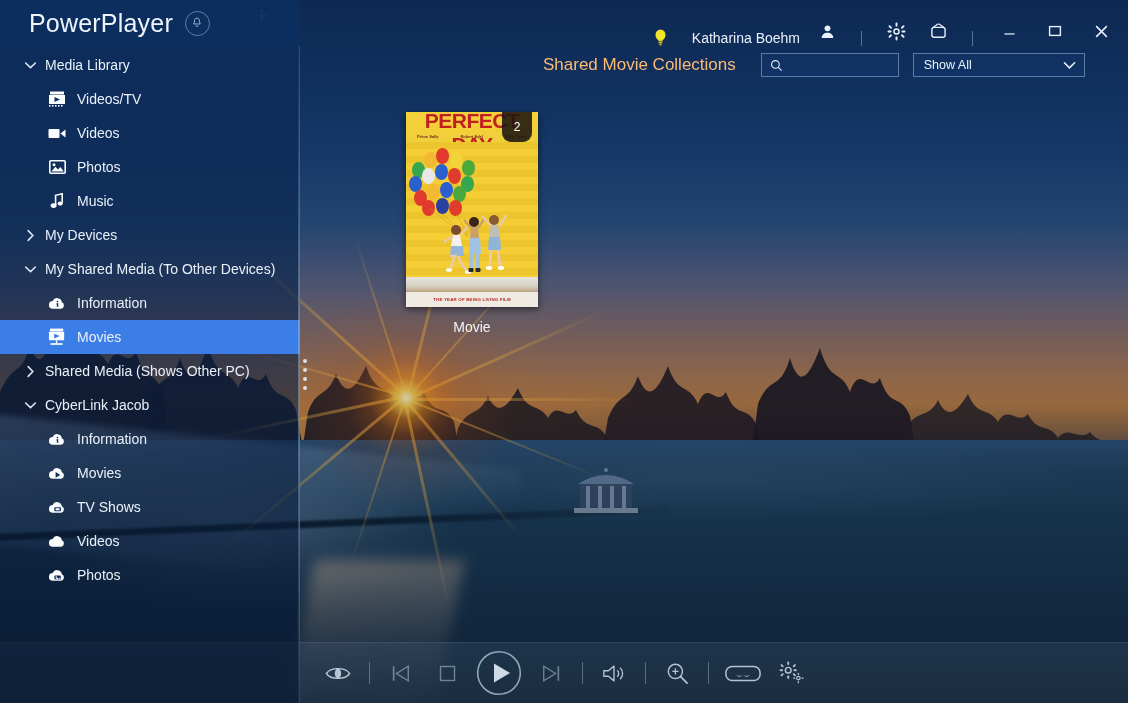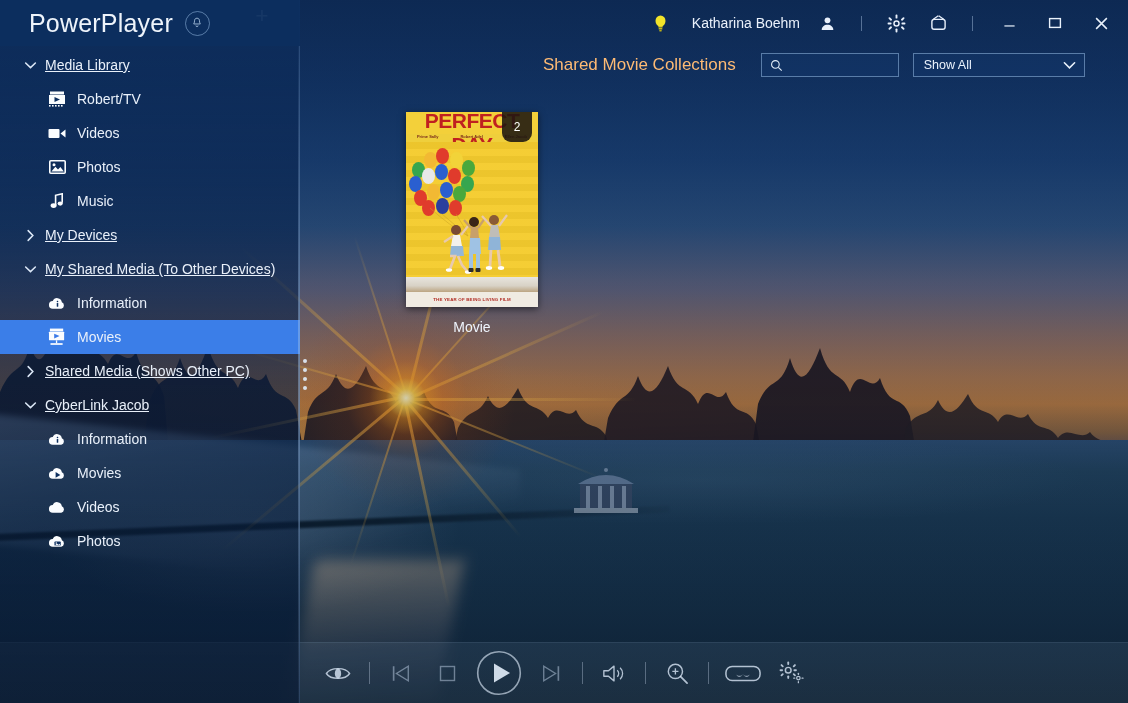--- a/index.html
+++ b/index.html
@@ -171,21 +171,21 @@
     display: flex; align-items: center; justify-content: center;
     color: rgba(190,215,240,0.85);
     font-size: 13px;
     line-height: 1;
   }
 
   
   #title-right {
     position: absolute;
     right: 0; top: 0; height: 46px;
-    display: flex; align-items: center;
+    display: flex; align-items: flex-end;
     color: #e6eefa;
     font-size: 13.5px;
     padding-right: 10px;
     gap: 12px;
   }
   #bulb {
     width: 22px; display: flex; align-items: center; justify-content: center;
     margin-right: 8px;
   }
   #username { font-size: 14px; color: #eaf1fb; white-space: nowrap; }
@@ -213,21 +213,21 @@
   }
   .node {
     display: flex;
     align-items: center;
     height: 34px;
     color: #e9f0fa;
     font-size: 14px;
     white-space: nowrap;
     position: relative;
   }
-  .node.group { padding-left: 21px; text-decoration: underline; }
+  .node.group { padding-left: 21px; }
   .node.child { padding-left: 46px; }
   .node.selected {
     background: #3b7ee8;
   }
   .chev {
     width: 18px; height: 18px;
     display: flex; align-items: center; justify-content: center;
     margin-right: 6px;
     color: #dce8f7;
     flex: 0 0 auto;
@@ -480,21 +480,21 @@
               <path d="M6.5 6 L12 8.5 L6.5 11 Z" fill="#0d2f5f"></path>
               <g fill="currentColor">
                 <rect x="1" y="14" width="1.6" height="1.6"></rect>
                 <rect x="4" y="14" width="1.6" height="1.6"></rect>
                 <rect x="7" y="14" width="1.6" height="1.6"></rect>
                 <rect x="10" y="14" width="1.6" height="1.6"></rect>
                 <rect x="13" y="14" width="1.6" height="1.6"></rect>
               </g>
             </svg>
           </span>
-          <span class="nlabel">Robert/TV</span>
+          <span class="nlabel">Videos/TV</span>
         </div>
         <div class="node child">
           <span class="nicon">
             <svg width="18" height="13" viewBox="0 0 18 13">
               <rect x="0.5" y="2" width="11" height="9" rx="1" fill="currentColor"></rect>
               <path d="M12.5 6.5 L17.5 2.5 L17.5 10.5 Z" fill="currentColor"></path>
             </svg>
           </span>
           <span class="nlabel">Videos</span>
         </div>
@@ -583,20 +583,30 @@
           <span class="nlabel">Information</span>
         </div>
         <div class="node child">
           <span class="nicon">
             <svg width="19" height="14" viewBox="0 0 20 14">
               <path d="M5 13 a4 4 0 0 1 0-8 a5 5 0 0 1 9.6 1.2 a3.6 3.6 0 0 1 -0.6 6.8 Z" fill="currentColor"></path>
               <path d="M8 6 L13 9 L8 12 Z" fill="#0d2f5f"></path>
             </svg>
           </span>
           <span class="nlabel">Movies</span>
+        </div>
+        <div class="node child">
+          <span class="nicon">
+            <svg width="19" height="14" viewBox="0 0 20 14">
+              <path d="M5 13 a4 4 0 0 1 0-8 a5 5 0 0 1 9.6 1.2 a3.6 3.6 0 0 1 -0.6 6.8 Z" fill="currentColor"></path>
+              <rect x="6.6" y="7.2" width="7" height="4.4" rx="0.8" fill="#0d2f5f"></rect>
+              <rect x="8" y="8.3" width="4.2" height="2.2" fill="currentColor"></rect>
+            </svg>
+          </span>
+          <span class="nlabel">TV Shows</span>
         </div>
         <div class="node child">
           <span class="nicon">
             <svg width="19" height="14" viewBox="0 0 20 14">
               <path d="M5 13 a4 4 0 0 1 0-8 a5 5 0 0 1 9.6 1.2 a3.6 3.6 0 0 1 -0.6 6.8 Z" fill="currentColor"></path>
             </svg>
           </span>
           <span class="nlabel">Videos</span>
         </div>
         <div class="node child">

